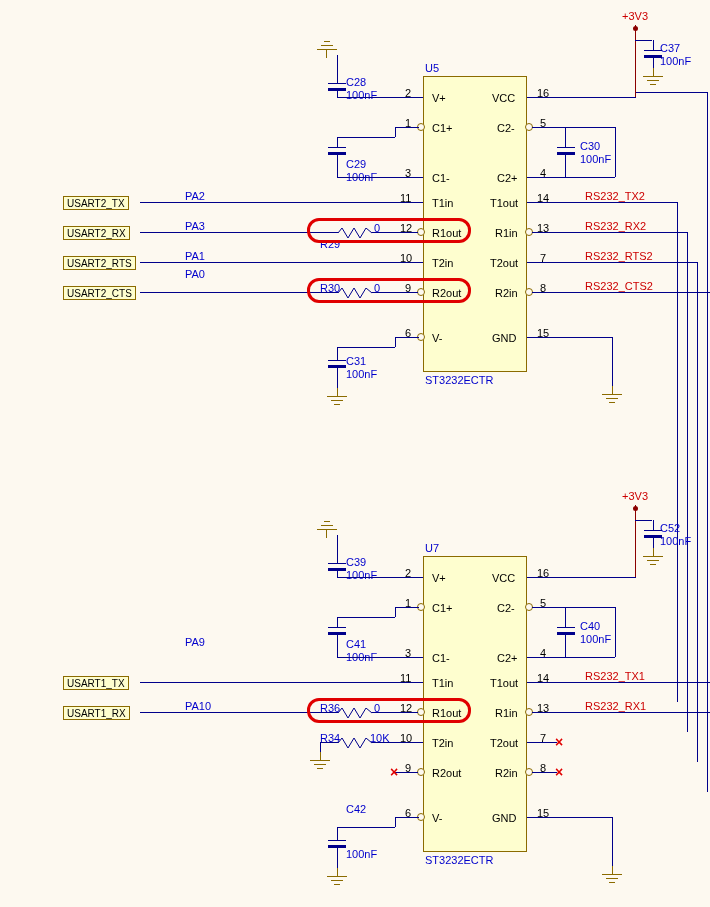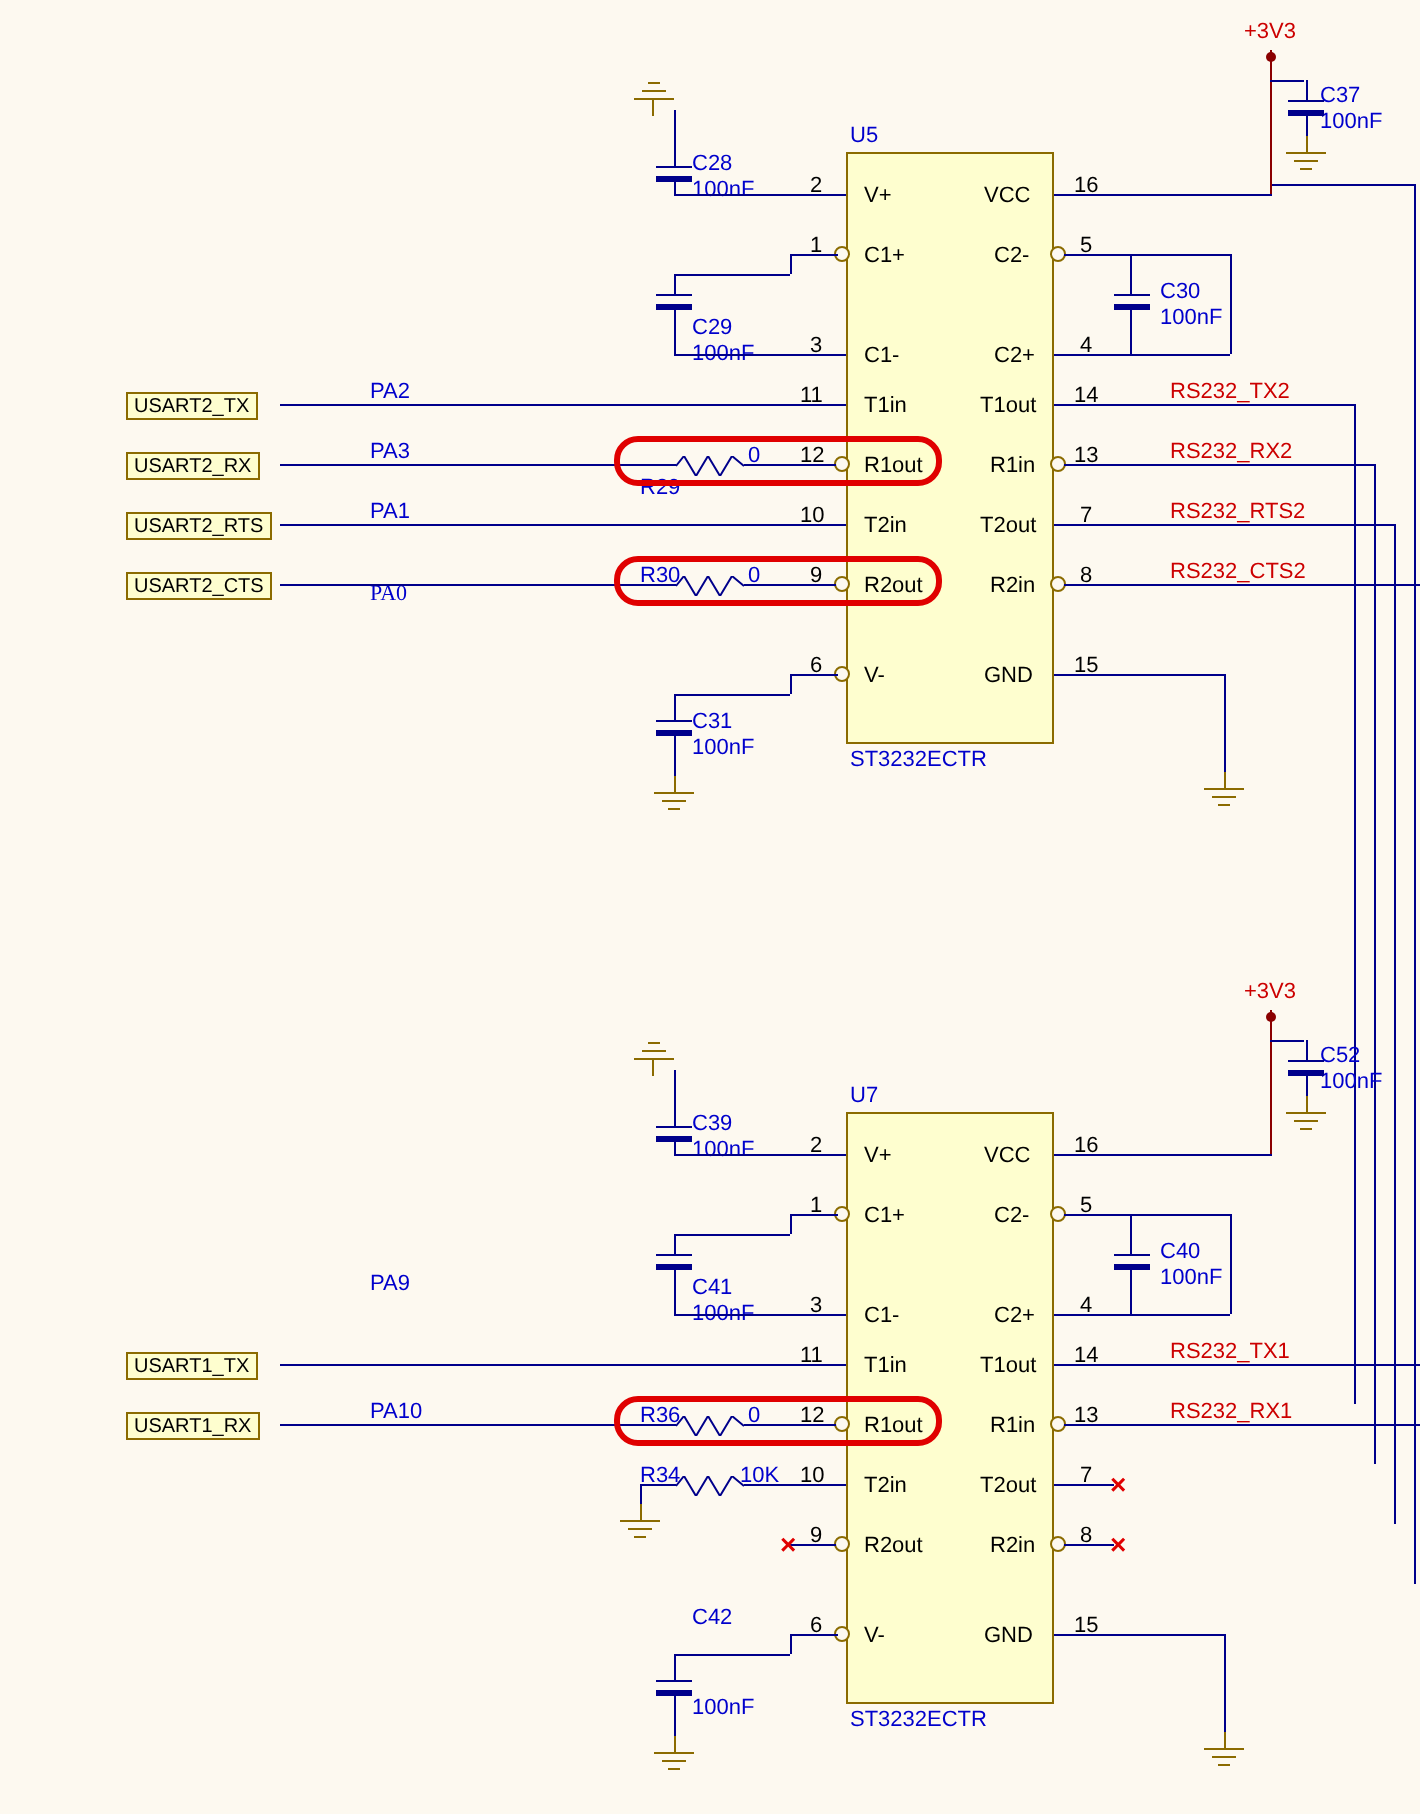--- a/index.html
+++ b/index.html
@@ -267,21 +267,21 @@
 <div class="label-blue" style="left:185px; top:190px;">PA2</div>
 
 <div class="net-label" style="left:63px; top:226px;">USART2_RX</div>
 <div class="label-blue" style="left:185px; top:220px;">PA3</div>
 <div class="wire-h" style="left:140px; top:232px; width:175px;"></div>
 
 <div class="net-label" style="left:63px; top:256px;">USART2_RTS</div>
 <div class="label-blue" style="left:185px; top:250px;">PA1</div>
 
 <div class="net-label" style="left:63px; top:286px;">USART2_CTS</div>
-<div class="label-blue" style="left:185px; top:291px;font-family:Liberation Serif, serif;">PA0</div>
+<div class="label-blue" style="left:185px; top:268px;">PA0</div>
 <div class="wire-h" style="left:140px; top:292px; width:175px;"></div>
 
 <div class="label-blue" style="left:320px; top:238px;">R29</div>
 <div class="label-blue" style="left:374px; top:222px;">0</div>
 <svg class="zigzag" style="left:338px; top:228px;" width="34" height="10">
     <polyline points="0,5 4,0 10,10 16,0 22,10 28,0 34,5" fill="none" stroke="#00008b" stroke-width="1"></polyline>
   </svg>
 <div class="wire-h" style="left:315px; top:232px; width:23px;"></div>
 <div class="wire-h" style="left:372px; top:232px; width:46px;"></div>
 

